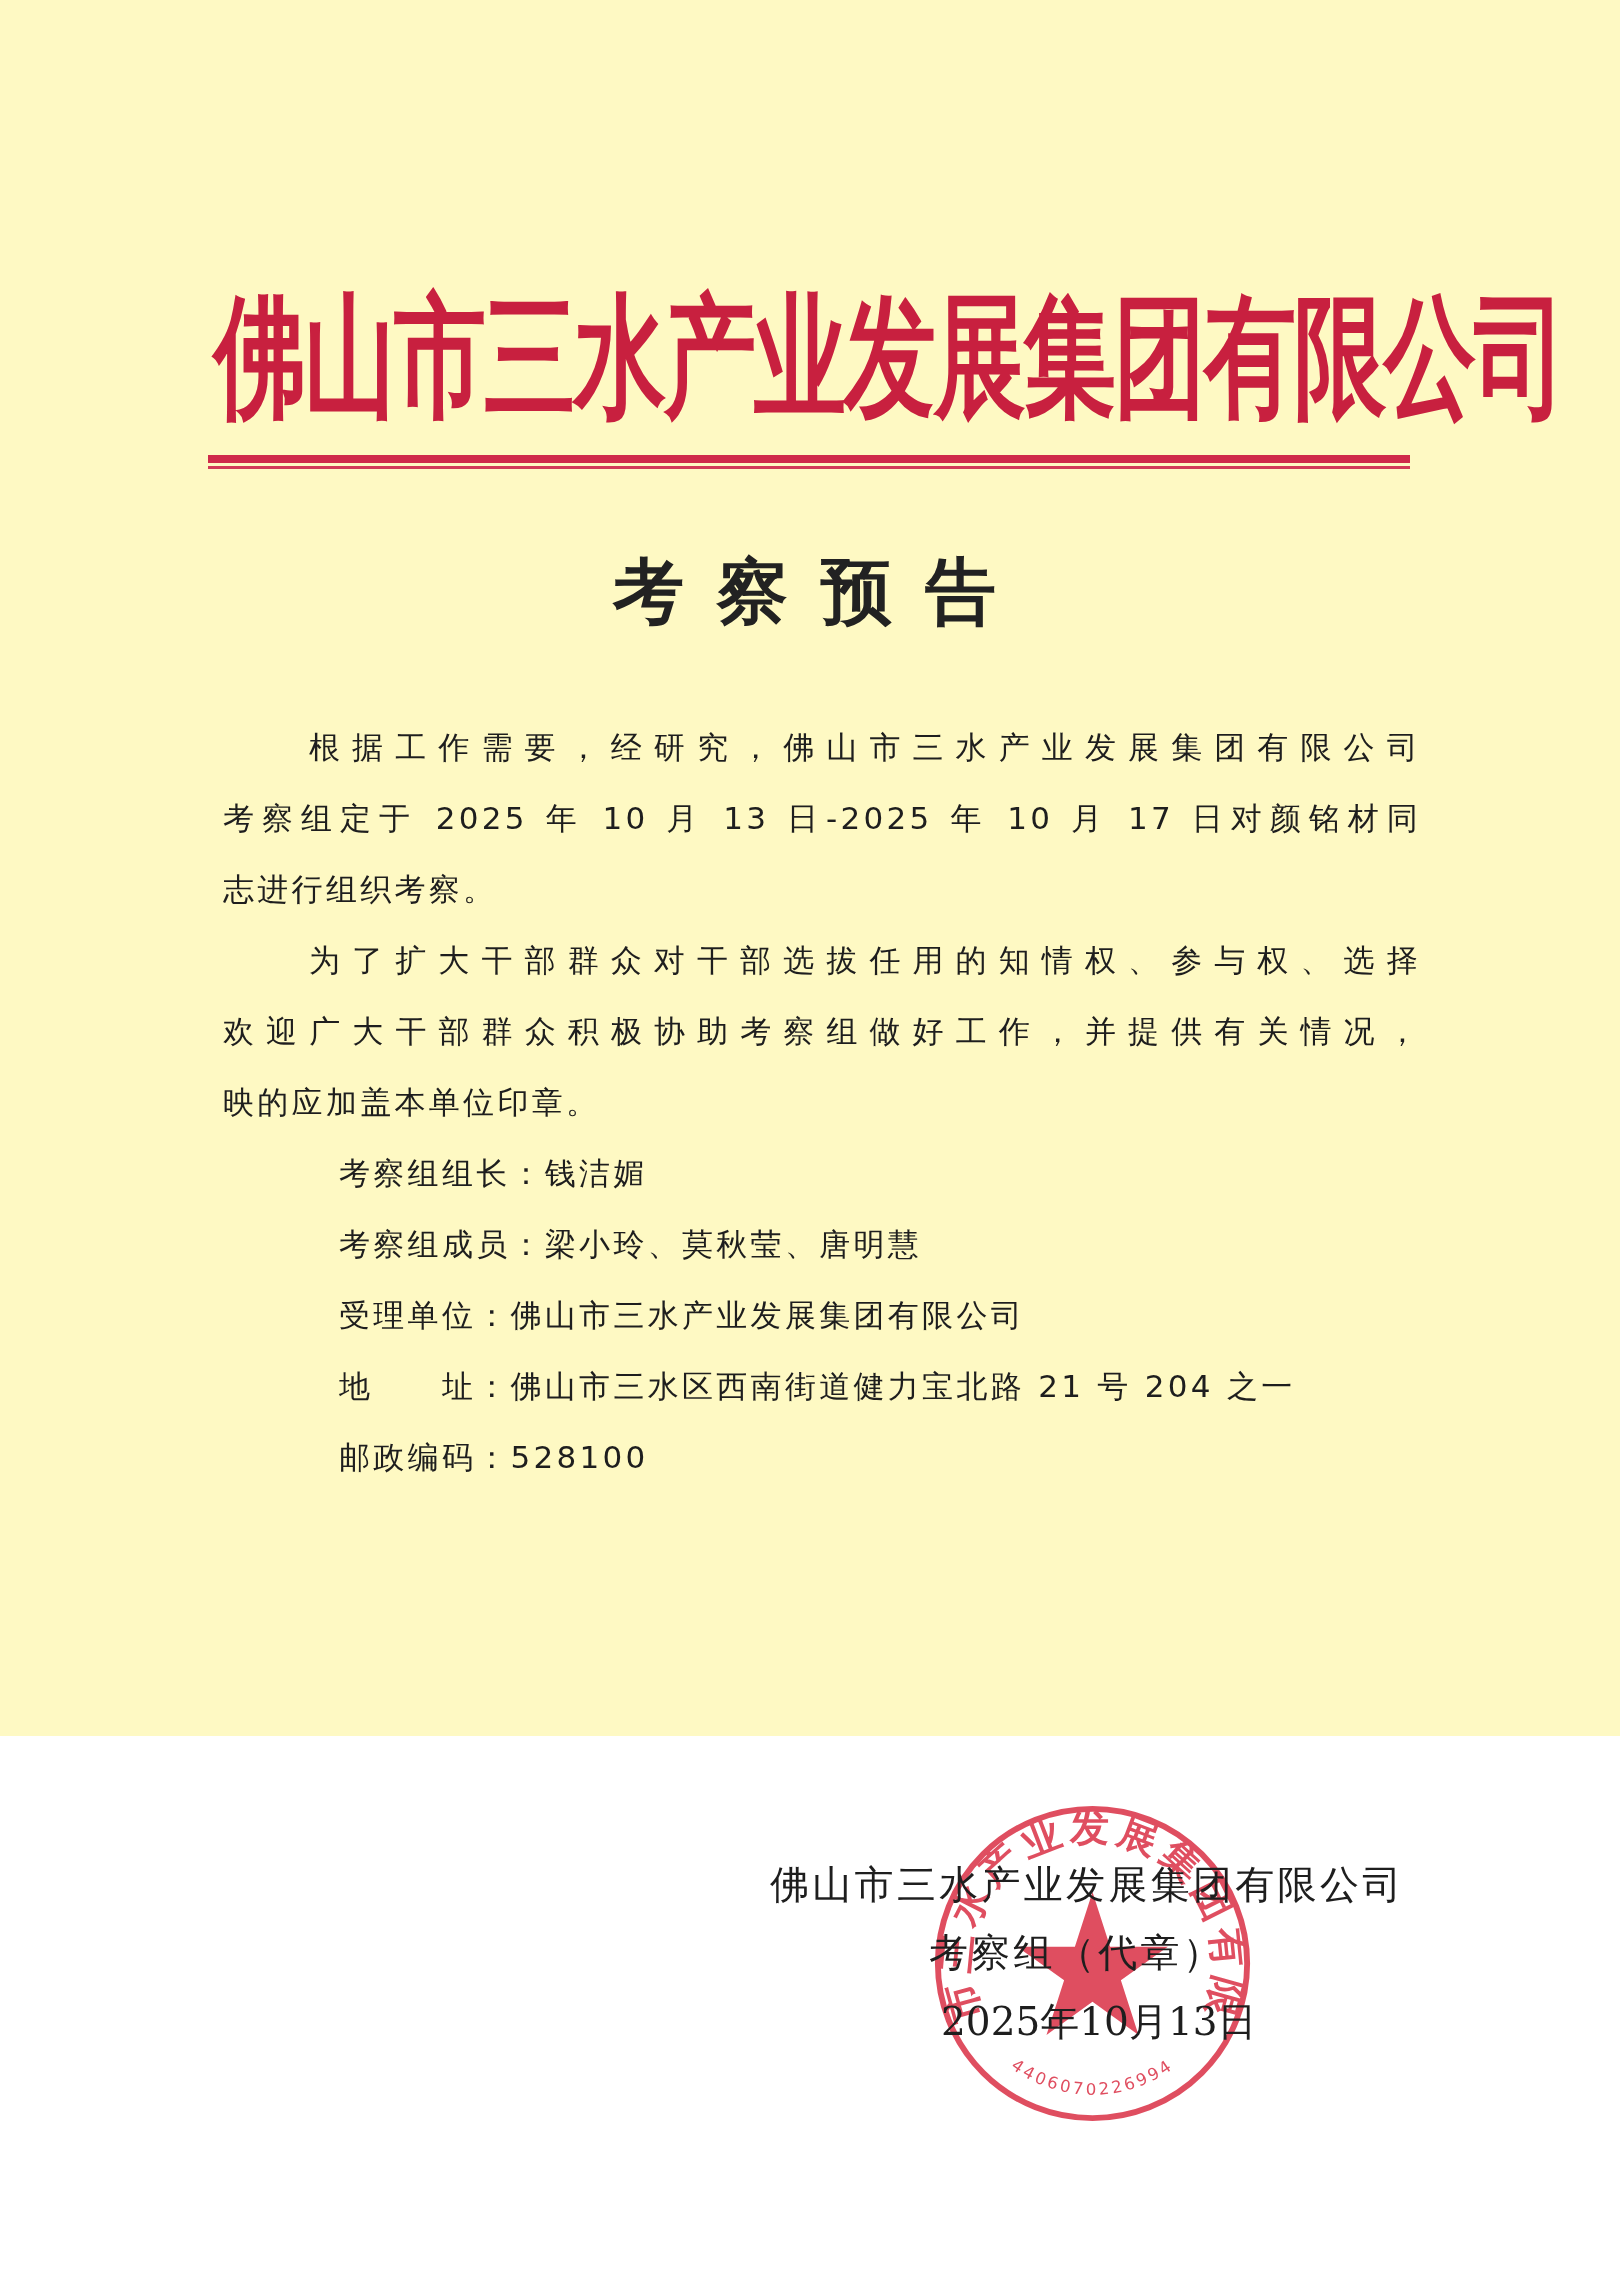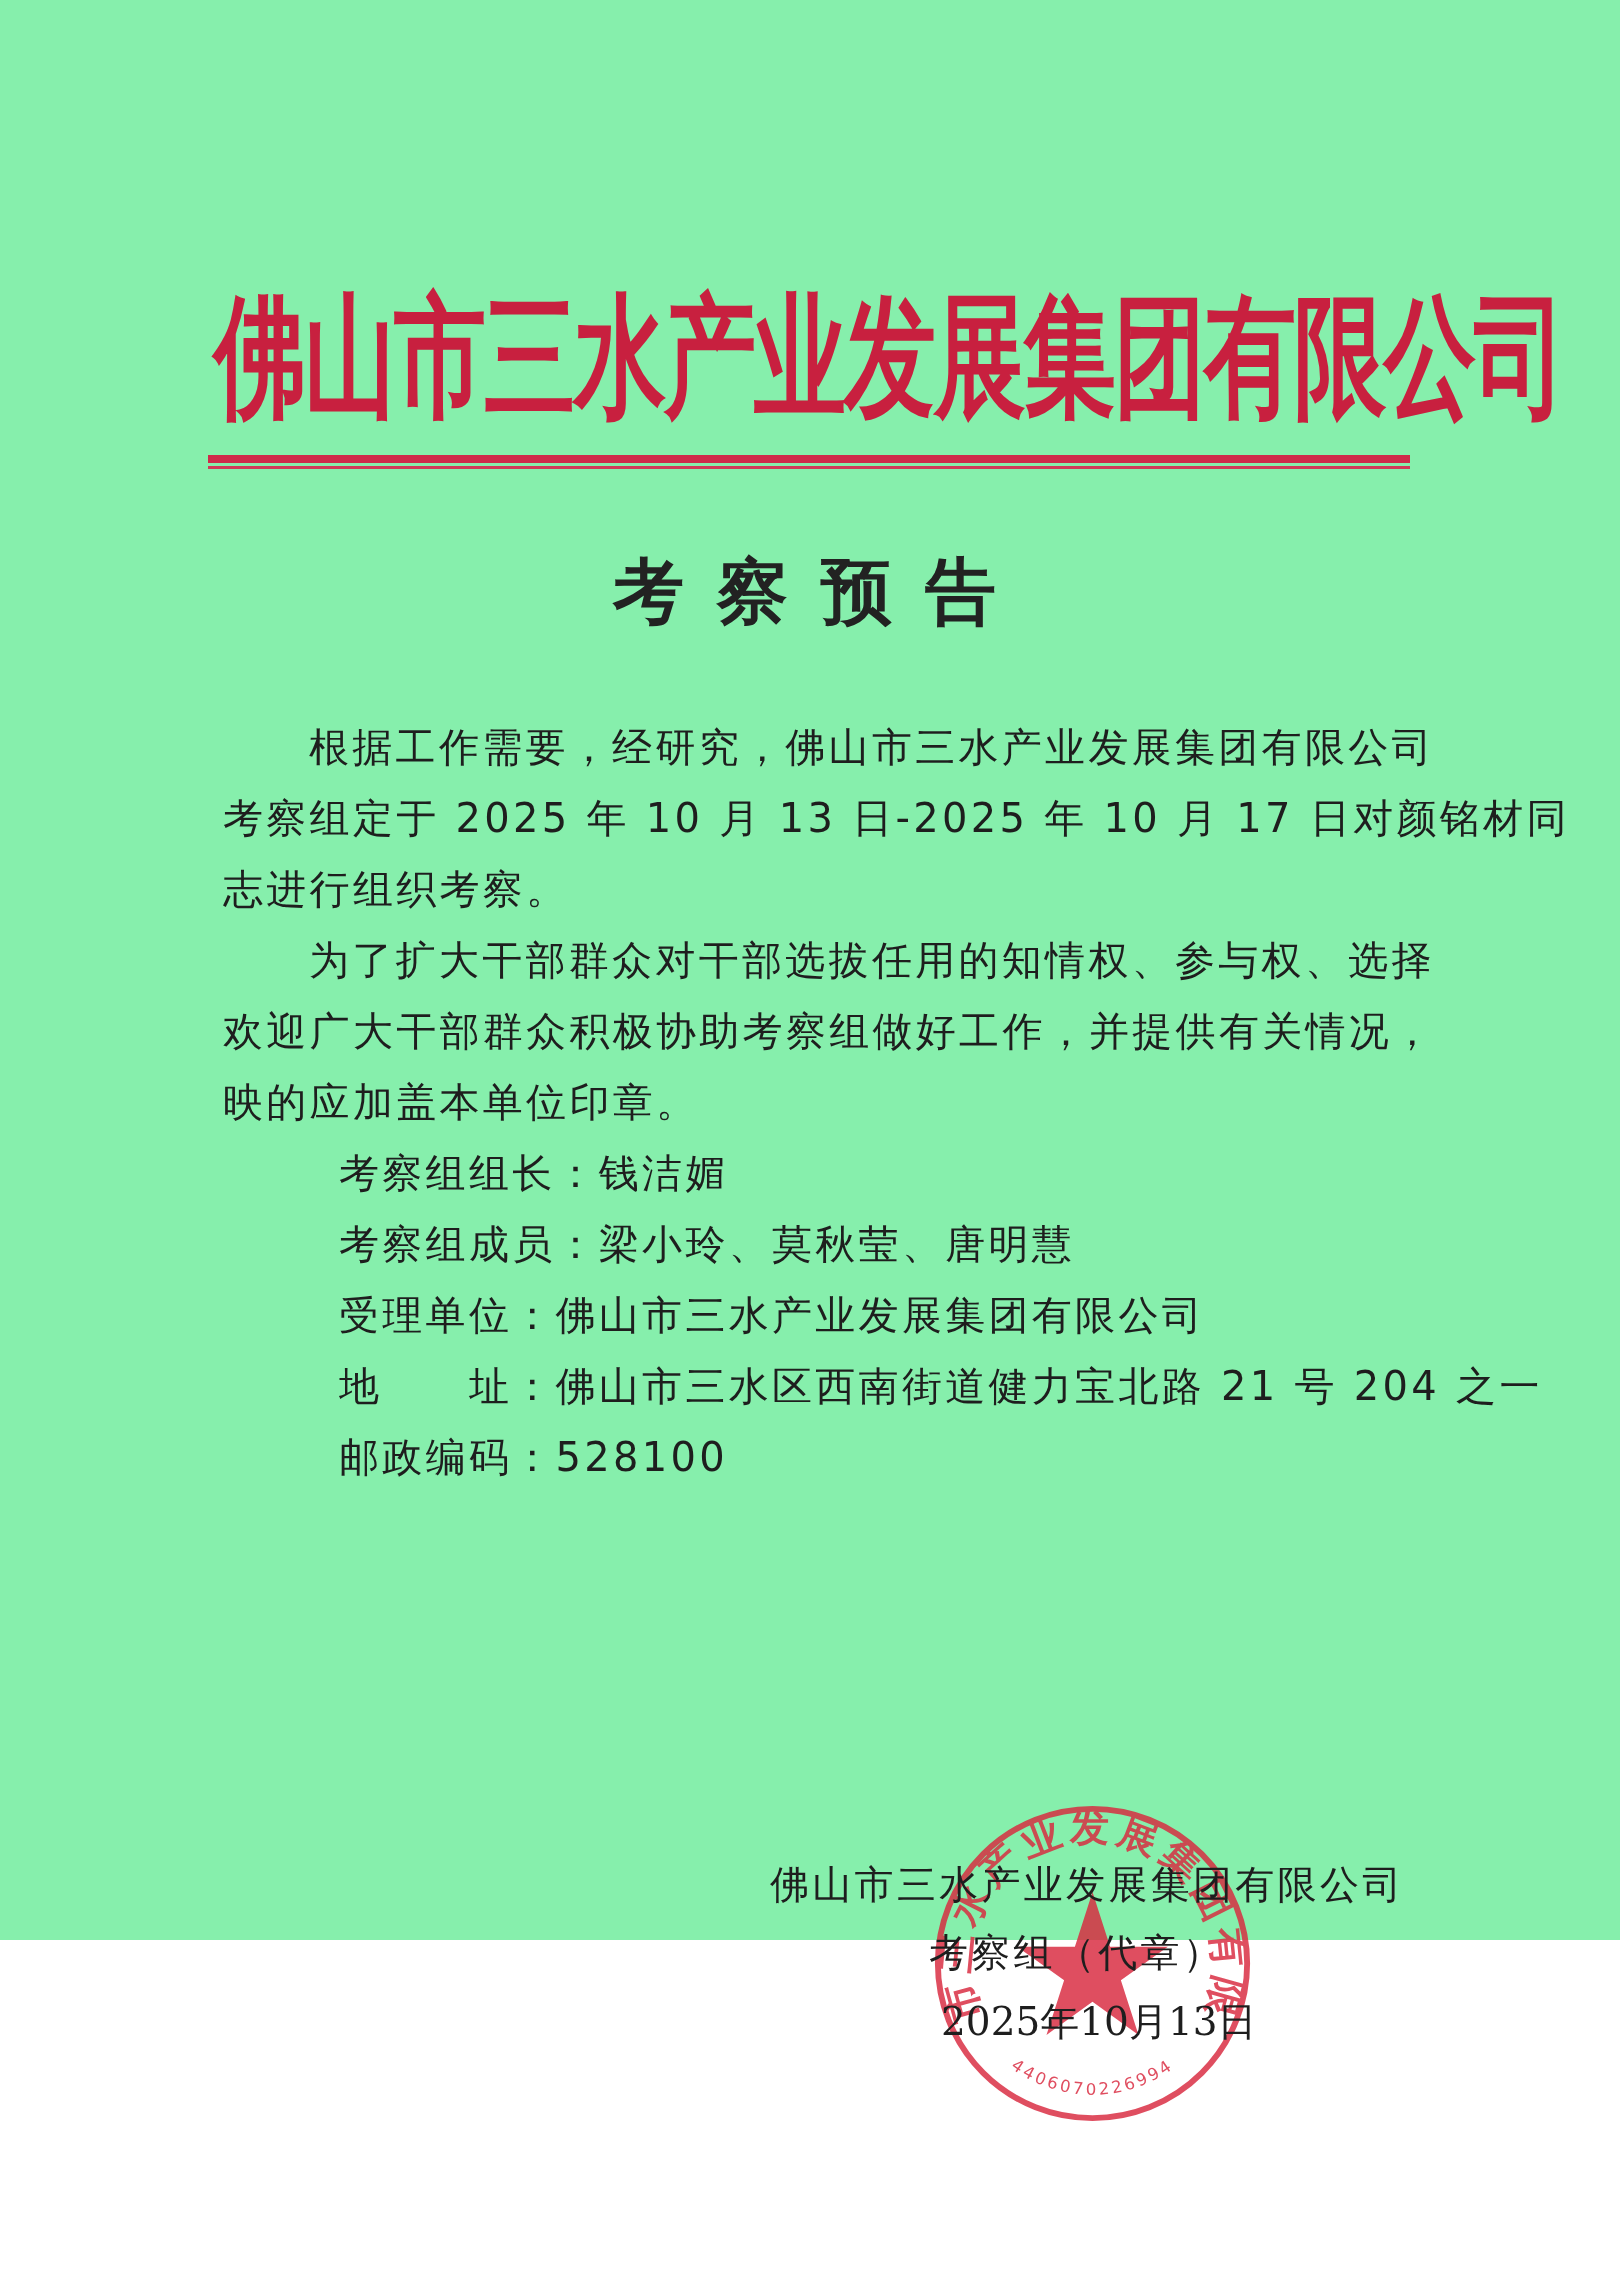--- a/index.html
+++ b/index.html
@@ -1,39 +1,39 @@
 <!DOCTYPE html>
 <html><head>
 <meta charset="utf-8">
 <style>
   html, body { margin: 0; padding: 0; background: #ffffff; }
   body { width: 1620px; height: 2292px; position: relative; overflow: hidden;
          font-family: "DejaVu Serif", "Liberation Serif", serif; color: #1a1a1a; }
-  .page { position: absolute; left: 0; top: 0; width: 1620px; height: 1940px; background: #86efac; }
+  .page { position: absolute; left: 0; top: 0; width: 1620px; height: 1736px; background: #fef9c3; }
 
   .header-title {
     position: absolute; left: 214px; top: 274px; width: 1206px; height: 167px;
     color: #c8203f; font-family: "DejaVu Sans", "Liberation Sans", sans-serif;
     font-weight: bold; font-size: 92px; line-height: 167px; text-align: center;
     letter-spacing: -2px; transform: scaleY(1.45); transform-origin: center;
     white-space: nowrap;
   }
   .rule-thick { position: absolute; left: 208px; top: 455px; width: 1202px; height: 7.8px; background: #cf2a4a; }
   .rule-thin  { position: absolute; left: 208px; top: 466px; width: 1202px; height: 2.9px; background: #d23a58; }
 
   .doc-title {
     position: absolute; left: 0; width: 1620px; top: 557px; text-align: center;
     font-size: 71px; font-weight: bold; letter-spacing: 33px; line-height: 69px;
     font-family: "DejaVu Serif", "Liberation Serif", serif; color: #222;
     padding-left: 22px; box-sizing: border-box;
   }
 
   .body { position: absolute; left: 223px; top: 712px; width: 1198px; }
   .line {
-    height: 71px; line-height: 71px; font-size: 40px; white-space: nowrap;
+    height: 71px; line-height: 71px; font-size: 31px; white-space: nowrap;
     font-family: "DejaVu Sans", "Liberation Sans", sans-serif; color: #1e1e1e;
     letter-spacing: 3.3px; text-align: justify; text-align-last: justify;
   }
   .line.last { text-align-last: left; }
   .line.indent { padding-left: 86px; }
   .line.plain { text-align-last: left; padding-left: 86px; }
 
   .field-label { display: inline-block; margin-left: 30px; }
   .field-value { display: inline-block; }
 

